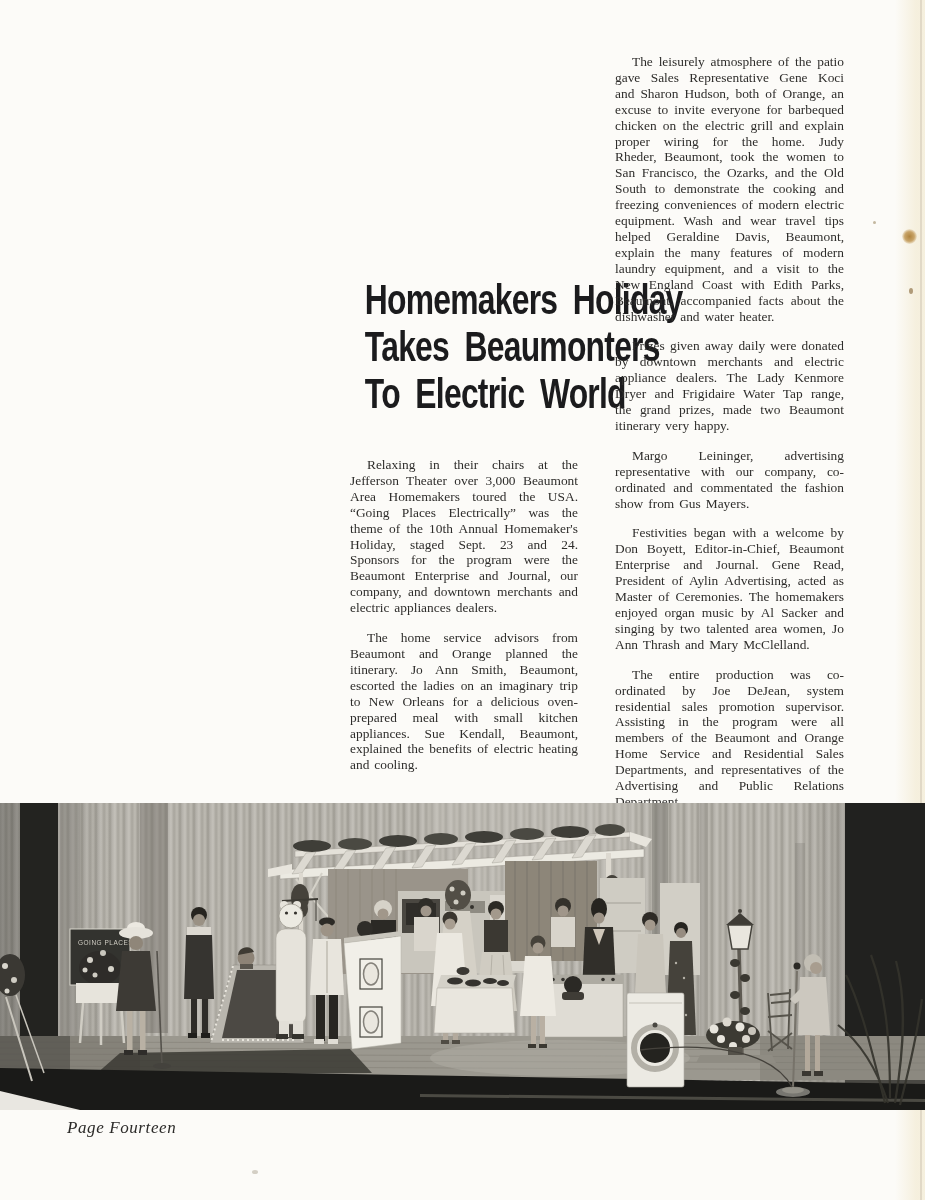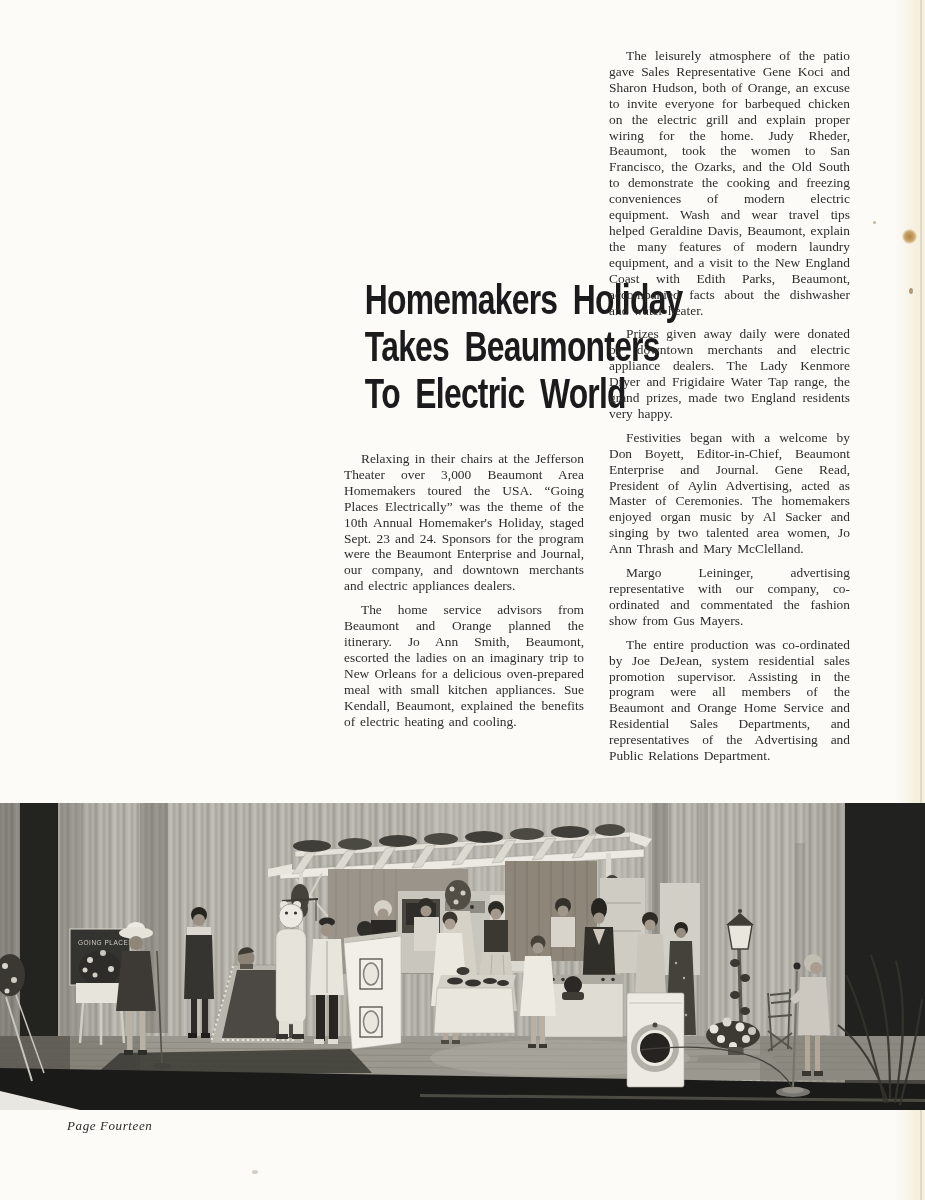--- a/index.html
+++ b/index.html
@@ -15,32 +15,32 @@
   .fleck1{position:absolute;left:909px;top:288px;width:4px;height:6px;border-radius:50%;background:#8a6b3f;opacity:.65;z-index:3;}
   .fleck2{position:absolute;left:873px;top:221px;width:3px;height:3px;border-radius:50%;background:#9c8a64;opacity:.6;z-index:3;}
   .fleck3{position:absolute;left:252px;top:1170px;width:6px;height:4px;border-radius:50%;background:#c9c4b8;opacity:.8;z-index:3;}
 
   
   .headline{position:absolute;left:330px;top:276px;width:268px;text-align:center;
     font-family:"Liberation Sans",sans-serif;font-weight:700;color:#1b1b1d;z-index:2;}
   .headline .hl{display:block;font-size:43px;line-height:47px;letter-spacing:-1px;word-spacing:10px;
     transform:scaleX(.74);transform-origin:50% 50%;white-space:nowrap;}
   .col{position:absolute;color:#2e2d2b;font-size:13.4px;line-height:15.9px;text-align:justify;z-index:2;}
-  .col p{margin:8px;text-indent:17px;word-spacing:1.6px;}
+  .col p{margin:14px;text-indent:17px;word-spacing:1.6px;}
   .left-col{left:336px;top:443px;width:256px;}
   .right-col{left:601px;top:40px;width:257px;}
 
   
   .photo{position:absolute;left:0;top:803px;width:925px;height:307px;z-index:2;
     background:
       linear-gradient(90deg,rgba(55,54,50,.40) 0%,rgba(55,54,50,0) 12%,rgba(55,54,50,0) 86%,rgba(55,54,50,.35) 100%),
       repeating-linear-gradient(90deg,#b4b1aa 0px,#c4c1ba 3px,#a8a59d 6px,#bebbb3 9px,#9e9b93 12px,#b4b1aa 14px);}
   .photo svg{position:absolute;left:0;top:0;}
 
-  .footer{position:absolute;left:67px;top:1118px;font-style:italic;font-size:13px;
+  .footer{position:absolute;left:67px;top:1118px;font-style:italic;font-size:17px;
     letter-spacing:.6px;color:#2b2a28;z-index:2;}
 </style>
 </head>
 <body>
 
 <div id="page">
 
   <div class="edge-tint"></div>
   <div class="scan-line"></div>
   <div class="stain"></div>
@@ -54,23 +54,23 @@
     <span class="hl">To Electric World</span>
   </div>
 
   <div class="col left-col">
     <p>Relaxing in their chairs at the Jefferson Theater over 3,000 Beaumont Area Homemakers toured the USA. “Going Places Electrically” was the theme of the 10th Annual Homemaker's Holiday, staged Sept. 23 and 24. Sponsors for the program were the Beaumont Enterprise and Journal, our company, and downtown merchants and electric appliances dealers.</p>
     <p>The home service advisors from Beaumont and Orange planned the itinerary. Jo Ann Smith, Beaumont, escorted the ladies on an imaginary trip to New Orleans for a delicious oven-prepared meal with small kitchen appliances. Sue Kendall, Beaumont, explained the benefits of electric heating and cooling.</p>
   </div>
 
   <div class="col right-col">
     <p>The leisurely atmosphere of the patio gave Sales Representative Gene Koci and Sharon Hudson, both of Orange, an excuse to invite everyone for barbequed chicken on the electric grill and explain proper wiring for the home. Judy Rheder, Beaumont, took the women to San Francisco, the Ozarks, and the Old South to demonstrate the cooking and freezing conveniences of modern electric equipment. Wash and wear travel tips helped Geraldine Davis, Beaumont, explain the many features of modern laundry equipment, and a visit to the New England Coast with Edith Parks, Beaumont, accompanied facts about the dishwasher and water heater.</p>
-    <p>Prizes given away daily were donated by downtown merchants and electric appliance dealers. The Lady Kenmore Dryer and Frigidaire Water Tap range, the grand prizes, made two England residents very happy.</p>
+    <p>Prizes given away daily were donated by downtown merchants and electric appliance dealers. The Lady Kenmore Dryer and Frigidaire Water Tap range, the grand prizes, made two Beaumont itinerary very happy.</p>
+    <p>Margo Leininger, advertising representative with our company, co-ordinated and commentated the fashion show from Gus Mayers.</p>
     <p>Festivities began with a welcome by Don Boyett, Editor-in-Chief, Beaumont Enterprise and Journal. Gene Read, President of Aylin Advertising, acted as Master of Ceremonies. The homemakers enjoyed organ music by Al Sacker and singing by two talented area women, Jo Ann Thrash and Mary McClelland.</p>
-    <p>Margo Leininger, advertising representative with our company, co-ordinated and commentated the fashion show from Gus Mayers.</p>
     <p>The entire production was co-ordinated by Joe DeJean, system residential sales promotion supervisor. Assisting in the program were all members of the Beaumont and Orange Home Service and Residential Sales Departments, and representatives of the Advertising and Public Relations Department.</p>
   </div>
 
   <div class="photo">
   <svg width="925" height="307" viewBox="0 0 925 307">
 
     <g>
       <rect x="60" y="0" width="20" height="250" fill="#83807a" opacity=".35"></rect>
       <rect x="140" y="0" width="28" height="230" fill="#6e6b64" opacity=".45"></rect>
       <rect x="430" y="0" width="200" height="130" fill="#cac7c0" opacity=".3"></rect>

